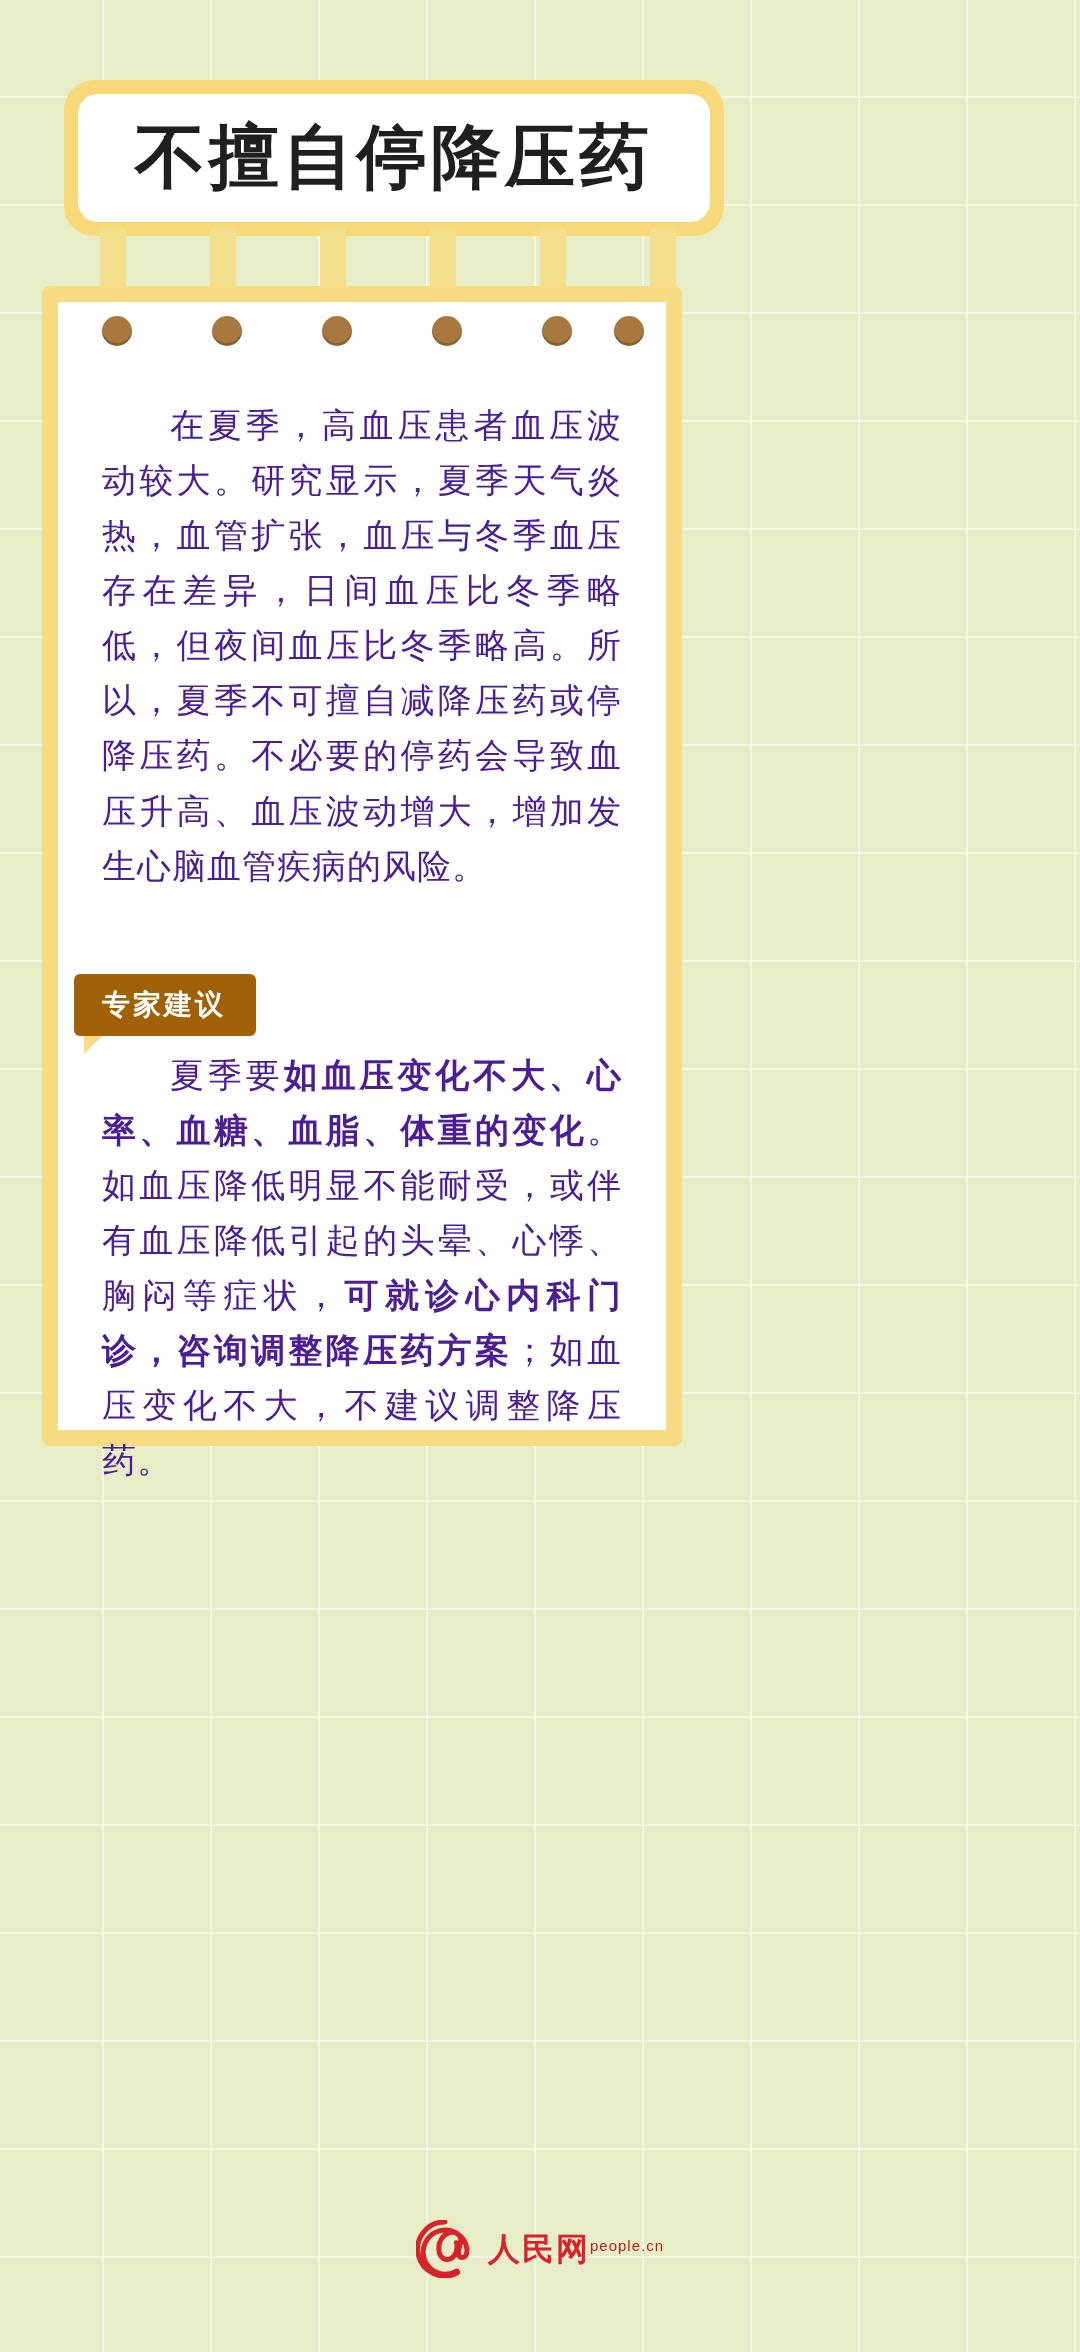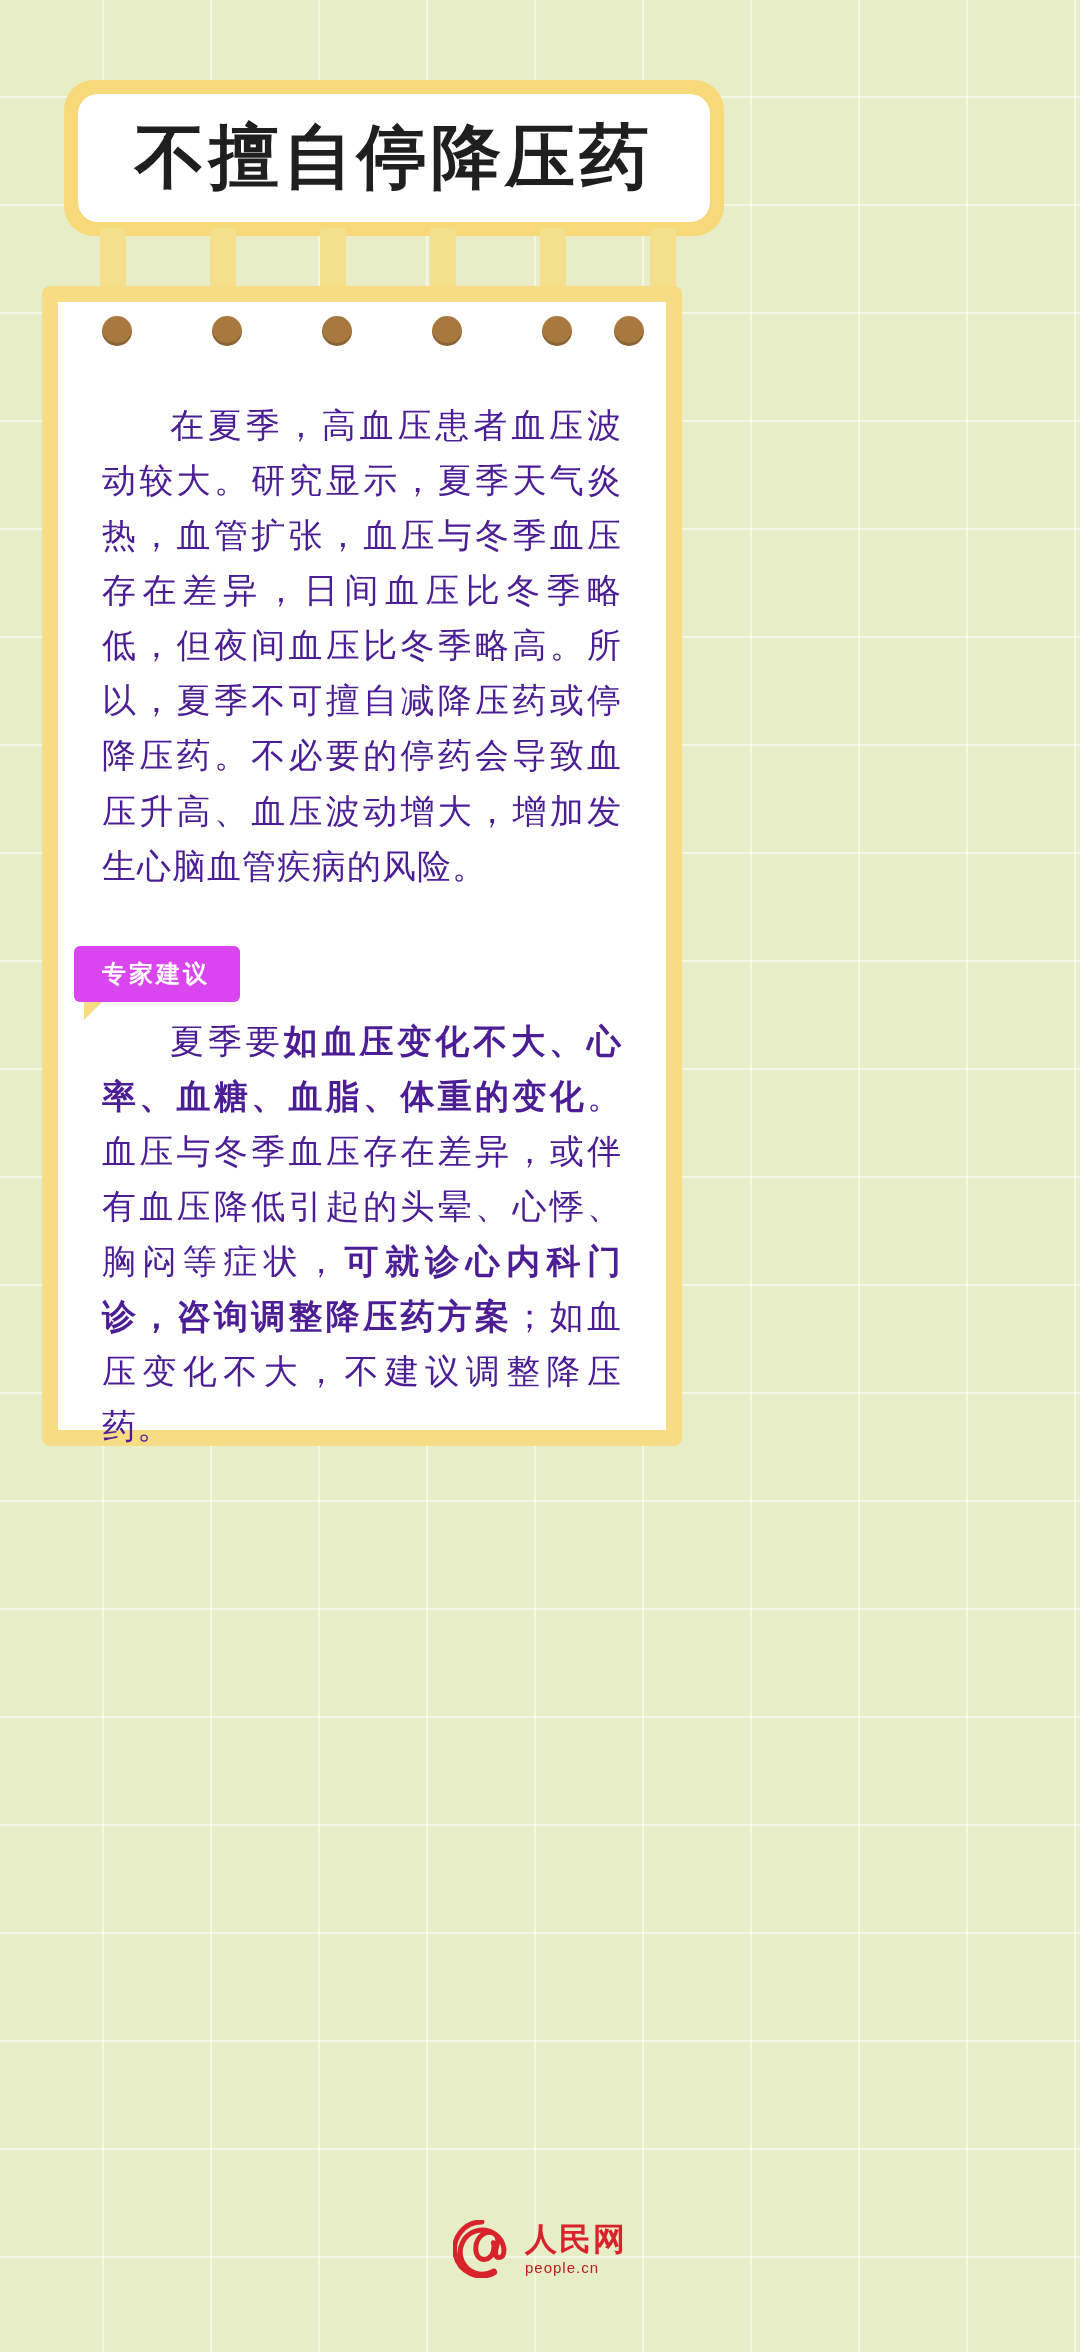--- a/index.html
+++ b/index.html
@@ -122,24 +122,24 @@
     letter-spacing: 1px;
     margin: 0;
   }
   .para.indent { text-indent: 2em; }
   .para b { font-weight: 700; }
 
   
   .tag {
     position: relative;
     display: inline-block;
-    margin: 52px 0 12px -28px;
-    background: #d946ef;
+    margin: 80px 0 12px -28px;
+    background: #a16207;
     color: #ffffff;
-    font-size: 24px;
+    font-size: 28px;
     font-weight: 700;
     letter-spacing: 3px;
     padding: 12px 30px 12px 28px;
     border-radius: 6px;
   }
   .tag::after {
     content: "";
     position: absolute;
     left: 10px;
     bottom: -18px;
@@ -157,21 +157,21 @@
     align-items: center;
     justify-content: center;
     gap: 14px;
   }
   .logo-mark {
     width: 58px;
     height: 58px;
     position: relative;
   }
   .logo-mark svg { display: block; }
-  .logo-text { display: flex; flex-direction: column; line-height: 1; }
+  .logo-text { display: flex; flex-direction: row; line-height: 1; }
   .logo-cn {
     font-family: "DejaVu Serif", "Liberation Serif", serif;
     font-size: 32px;
     font-weight: 700;
     color: #d8232a;
     letter-spacing: 2px;
   }
   .logo-en {
     font-size: 15px;
     color: #b91c1c;
@@ -210,21 +210,21 @@
       <div class="ring" style="left:484px;"></div>
       <div class="ring" style="left:556px;"></div>
     </div>
 
     <p class="para indent">在夏季，高血压患者血压波动较大。研究显示，夏季天气炎热，血管扩张，血压与冬季血压存在差异，日间血压比冬季略低，但夜间血压比冬季略高。所以，夏季不可擅自减降压药或停降压药。不必要的停药会导致血压升高、血压波动增大，增加发生心脑血管疾病的风险。</p>
 
     <div class="tag">
       <span>专家建议</span>
     </div>
 
-    <p class="para indent"><span>夏季要</span><b>如血压变化不大、心率、血糖、血脂、体重的变化</b><span>。血压与冬季血压存在差异，或伴有血压降低引起的头晕、心悸、胸闷等症状，</span><b>可就诊心内科门诊，咨询调整降压药方案</b><span>；如血压变化不大，不建议调整降压药。</span></p>
+    <p class="para indent"><span>夏季要</span><b>如血压变化不大、心率、血糖、血脂、体重的变化</b><span>。如血压降低明显不能耐受，或伴有血压降低引起的头晕、心悸、胸闷等症状，</span><b>可就诊心内科门诊，咨询调整降压药方案</b><span>；如血压变化不大，不建议调整降压药。</span></p>
 
   </div>
 </div>
 
 <div class="footer">
   <div class="logo-mark">
     <svg width="58" height="58" viewBox="0 0 58 58">
       <path d="M29 2a27 27 0 1 0 12 51 1 1 0 0 0-.6-1.9A22 22 0 1 1 51 29c0 5-1.5 8.6-4.6 8.6-2.6 0-4-1.8-4-4.6 0-4 2.4-8.6 2.4-12.6 0-5-3.3-8.2-8.2-8.2-7.6 0-13.8 7.3-13.8 16.4 0 6.6 3.3 10.8 8.4 10.8 5.7 0 9.8-5.4 9.8-12.6 0-1.5-.2-2.9-.6-4.1" fill="none" stroke="#d8232a" stroke-width="5" stroke-linecap="round"></path>
       <circle cx="29" cy="29" r="27" fill="none" stroke="#d8232a" stroke-width="0"></circle>
       <path d="M29 3a26 26 0 1 1-12.5 48.8" fill="#d8232a" opacity="0"></path>

